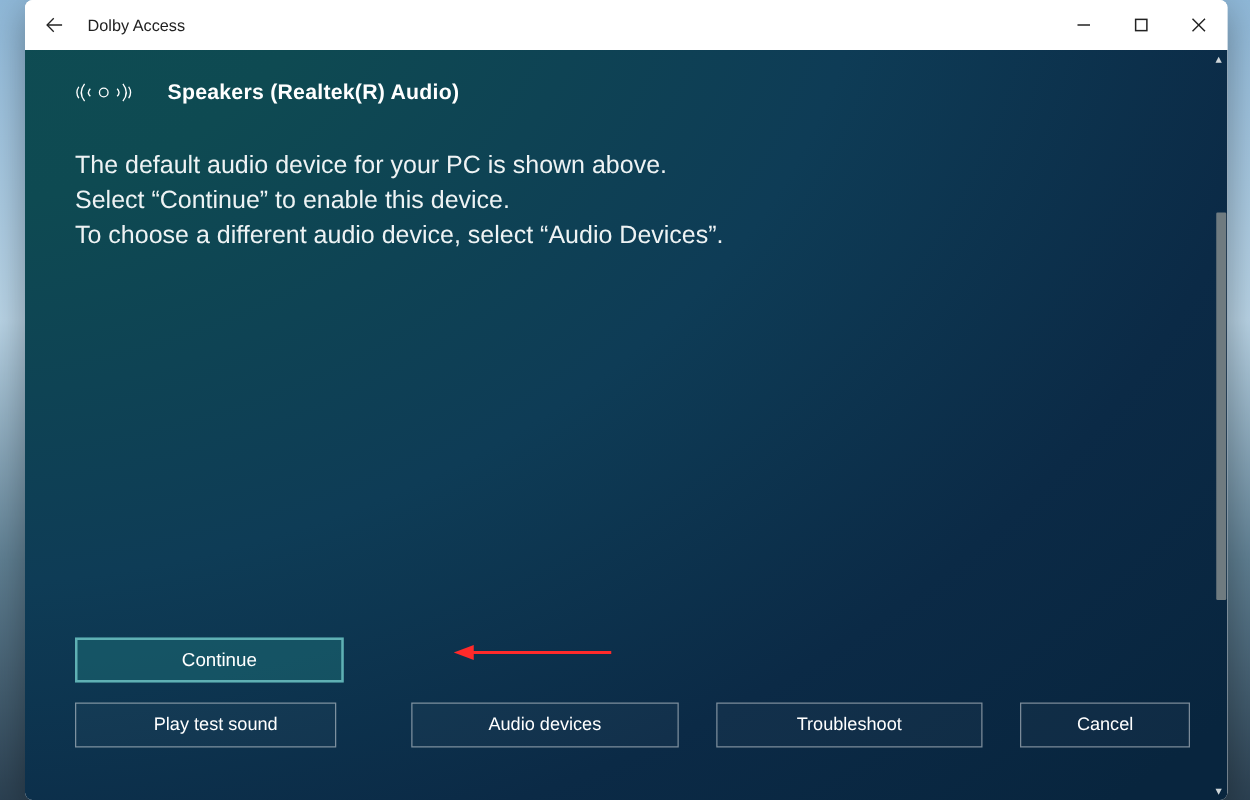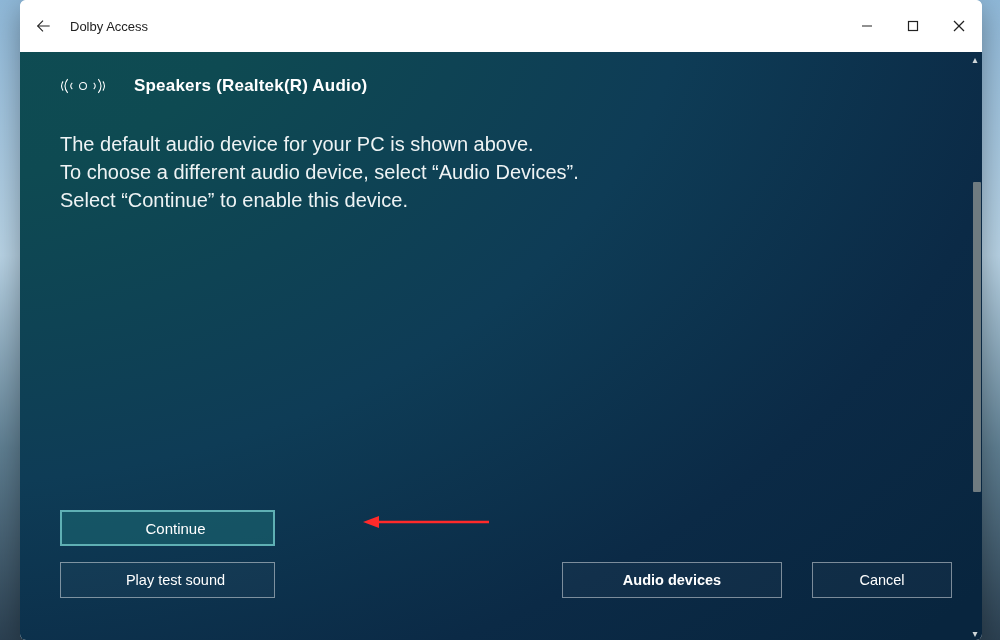--- a/index.html
+++ b/index.html
@@ -15,21 +15,21 @@
     width: 962px;
     height: 640px;
     border-radius: 6px;
     overflow: hidden;
     box-shadow: 0 8px 30px rgba(0,0,0,.35);
     background: #fff;
     display: flex;
     flex-direction: column;
   }
   .titlebar {
-    height: 52px;
+    height: 40px;
     background: #ffffff;
     display: flex;
     align-items: center;
     border-top-left-radius: 6px;
     border-top-right-radius: 6px;
   }
   .titlebar .back-btn {
     width: 46px; height: 40px;
     display:flex; align-items:center; justify-content:center;
     font-size:16px; color:#222;
@@ -60,21 +60,21 @@
     font-size:14.5px;
     display:flex; align-items:center; justify-content:center;
     cursor:pointer;
   }
   .btn.primary {
     border:2px solid #5fb0b4;
     background: rgba(30,120,125,.45);
     font-size:15px;
   }
   .btn.w215 { width:215px;padding-left:16px; }
-  .btn.w220 { width:220px;font-weight:bold; }
+  .btn.w220 { width:220px; }
   .btn.cancel { width:140px; }
   .row2-spacer { flex:1; }
   .arrow {
     position:absolute;
     left:303px;
     bottom:80px;
     width:130px;
     height:20px;
     pointer-events:none;
   }
@@ -148,39 +148,40 @@
             <circle cx="30" cy="15" r="4.5"></circle>
             <path d="M44 11 Q48 15 44 19"></path>
             <path d="M50 6 Q 57 15 50 24"></path>
             <path d="M56 9  Q 60 15 56 21"></path>
           </g>
         </svg>
         <div class="device-name">Speakers (Realtek(R) Audio)</div>
       </div>
 
       <div class="para">The default audio device for your PC is shown above.</div>
+      <div class="para">Select “Continue” to enable this device.</div>
       <div class="para">To choose a different audio device, select “Audio Devices”.</div>
-      <div class="para">Select “Continue” to enable this device.</div>
 
       <div class="btn-row1">
         <div class="btn primary w215">Continue</div>
       </div>
 
       <div class="arrow">
         <svg viewBox="0 0 130 20">
           <defs></defs>
           <line x1="12" y1="10" x2="126" y2="10" stroke="#ff2a2a" stroke-width="2.4"></line>
           <polygon points="0,10 16,4 16,16" fill="#ff2a2a"></polygon>
         </svg>
       </div>
 
       <div class="btn-row2">
         <div class="btn w215">Play test sound</div>
         <div class="row2-spacer"></div>
         <div class="btn w220">Audio devices</div>
+        <div class="btn w220">Troubleshoot</div>
         <div class="btn cancel">Cancel</div>
       </div>
 
     </div>
 
     <div class="scrollbar-track">
       <div class="scrollbar-up">▴</div>
       <div class="scrollbar-thumb"></div>
       <div class="scrollbar-down">▾</div>
     </div>

